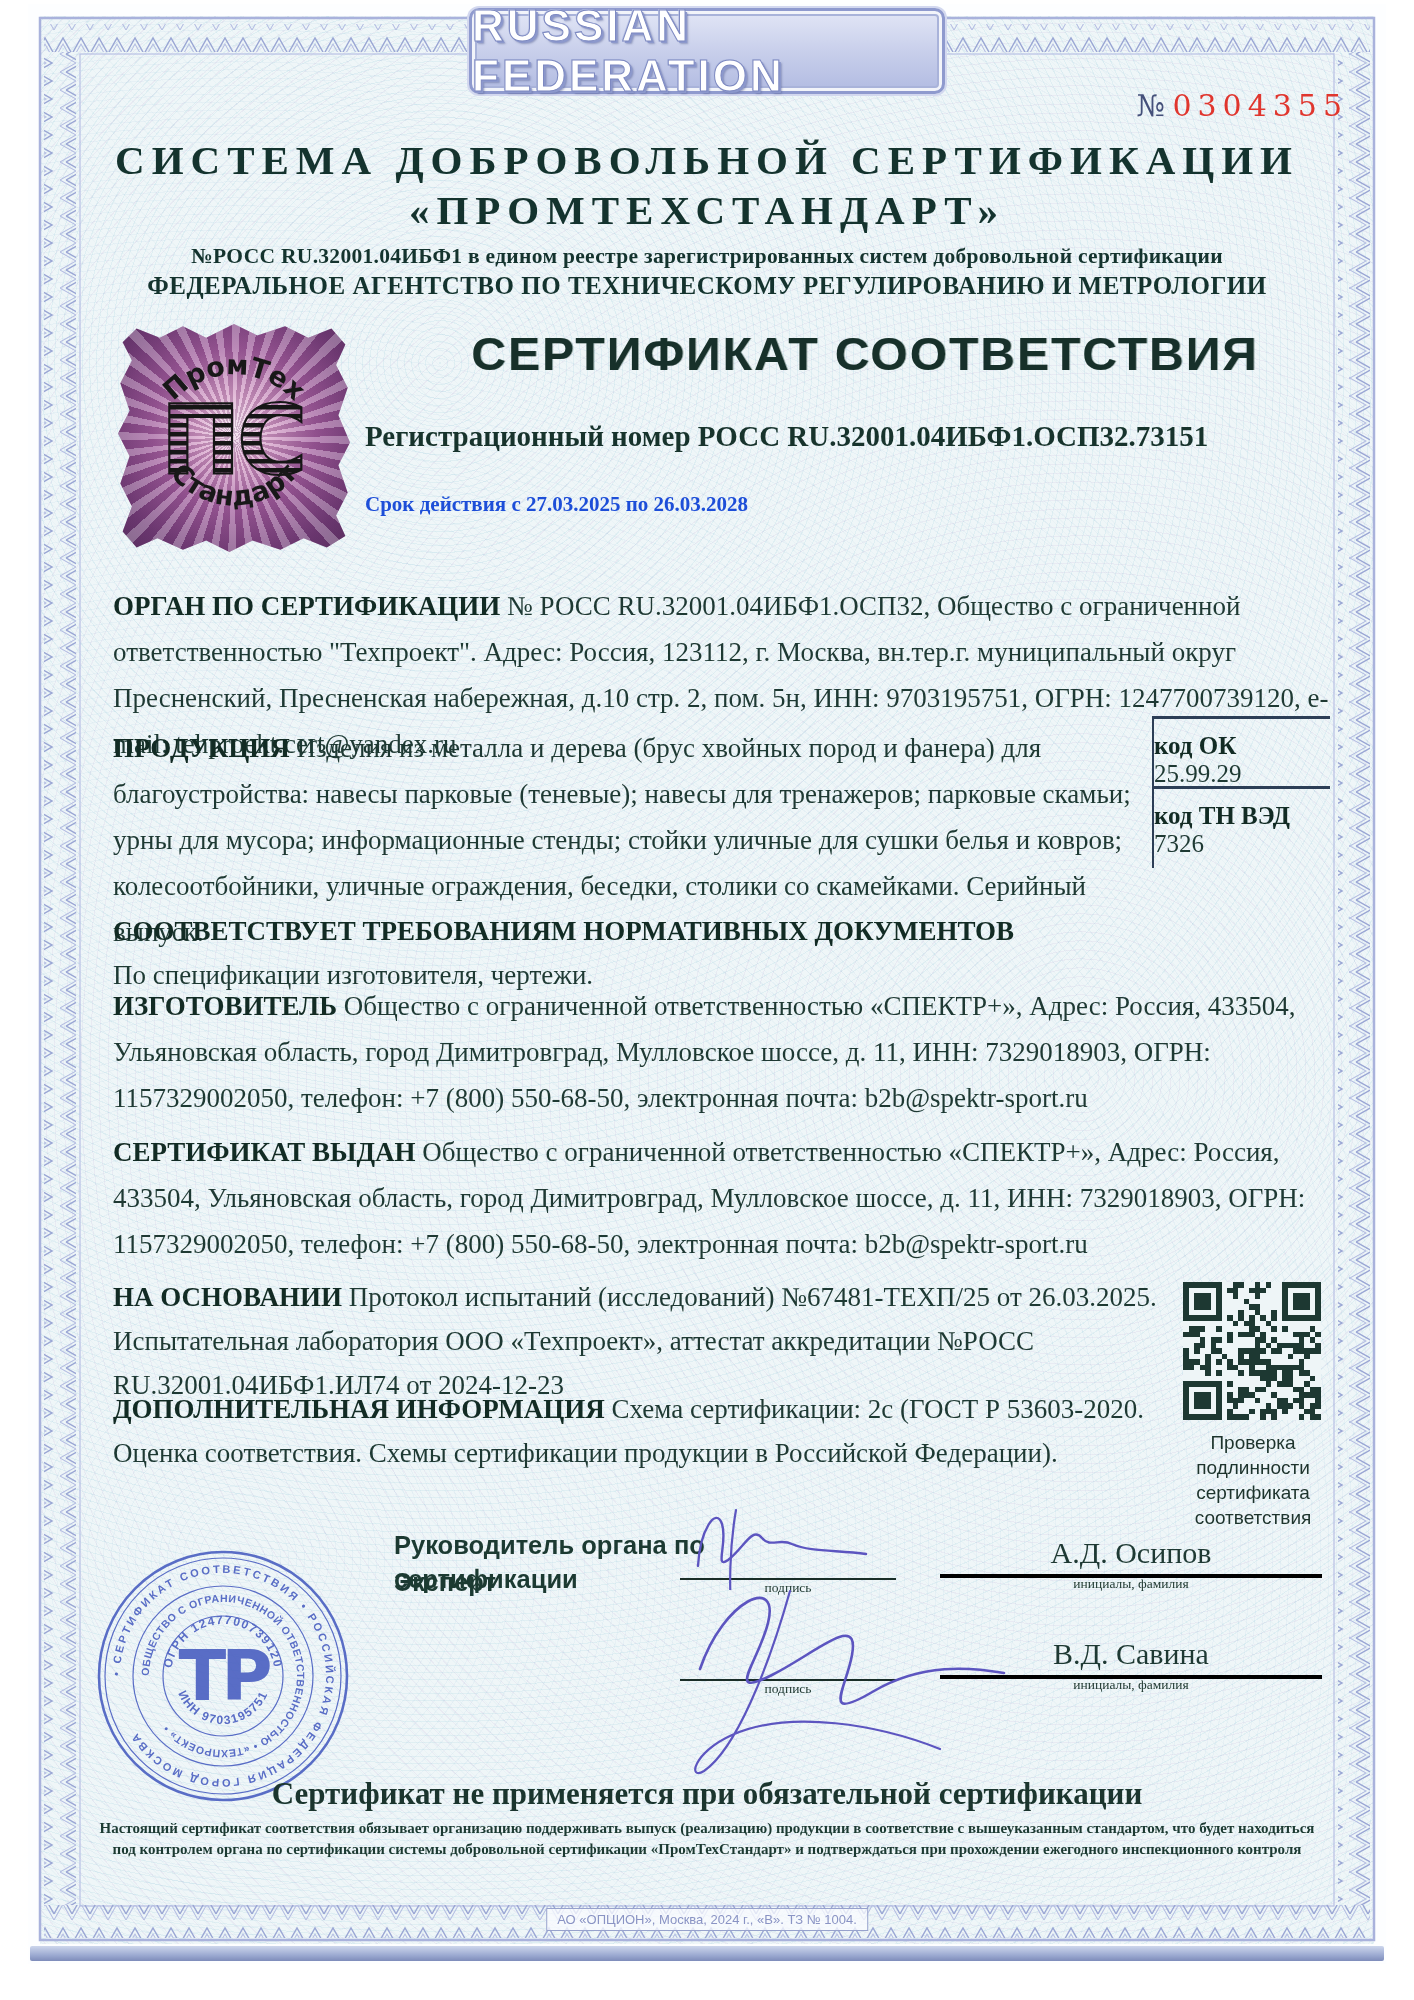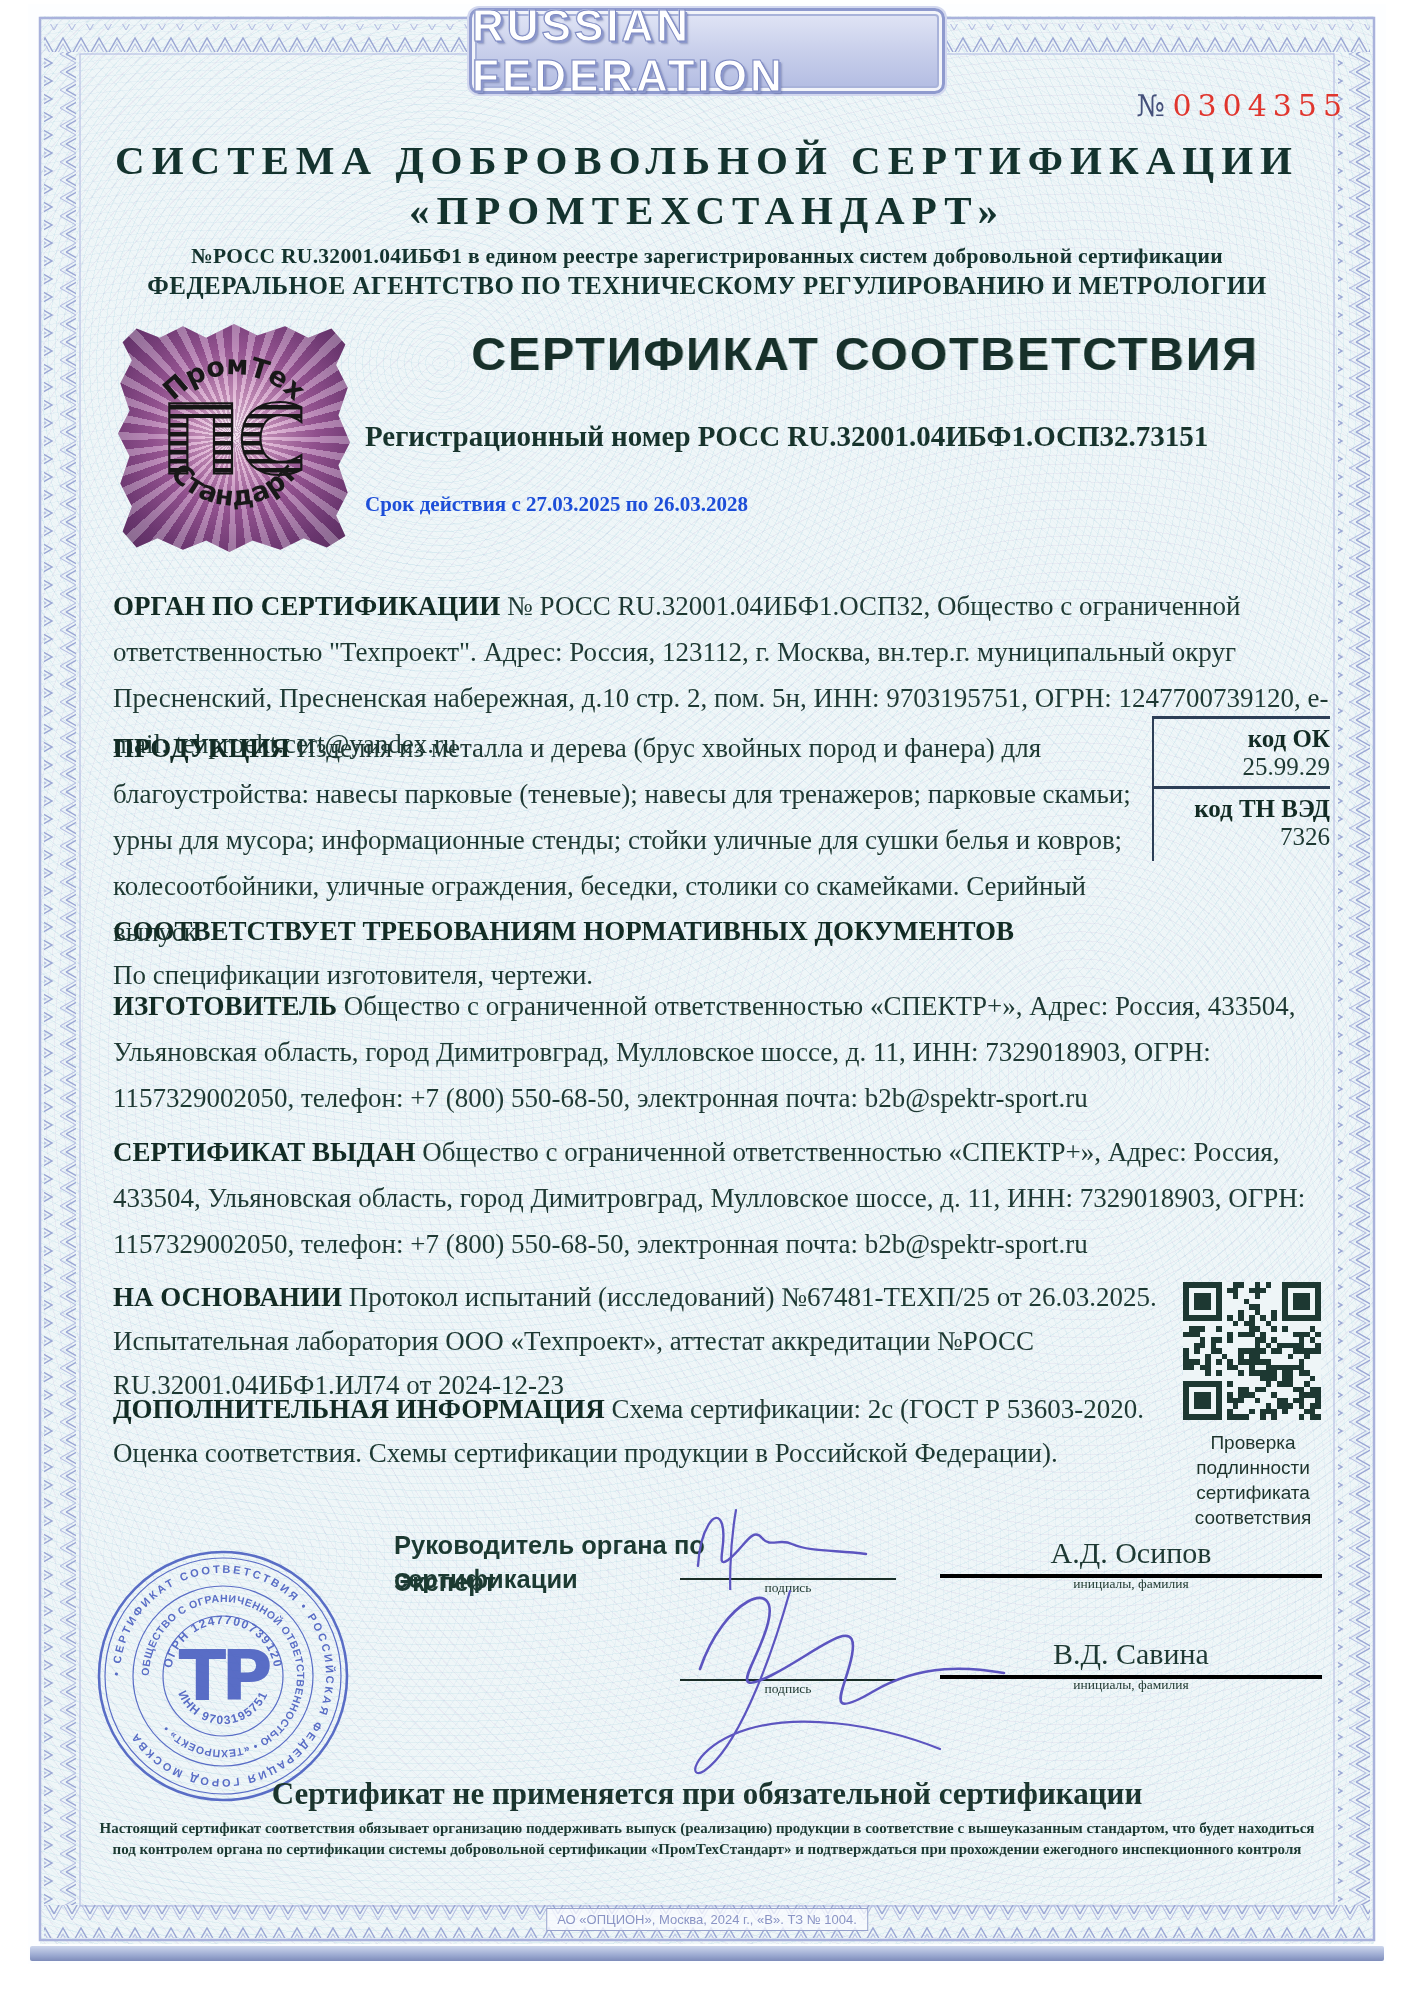--- a/index.html
+++ b/index.html
@@ -53,21 +53,21 @@
   .para b{color:#122b24;}
   .p-org{left:113px;top:556px;width:1222px;}
   .p-prod{left:113px;top:698px;width:1048px;}
   .p-conf{left:113px;top:882px;width:1222px;line-height:44px;}
   .p-manu{left:113px;top:956px;width:1222px;}
   .p-issued{left:113px;top:1102px;width:1222px;}
   .p-basis{left:113px;top:1248px;width:1052px;line-height:44px;}
   .p-add{left:113px;top:1360px;width:1052px;line-height:44px;}
   
   .codebox{left:1152px;width:176px;border-top:3px solid #2c3e56;border-left:2px solid #2c3e56;
-     text-align:right;padding-top:6px;}
+     text-align:left;padding-top:13px;}
   .codebox .lbl{font-weight:bold;font-size:25px;color:#122b24;}
   .codebox .val{font-size:25px;color:#1e3933;}
   .cb1{top:716px;height:62px;}
   .cb2{top:786px;height:66px;}
   
   .qrbox{left:1183px;top:1282px;}
   .qrcap{left:1160px;top:1430px;width:186px;text-align:center;
      font-family:"Liberation Sans", sans-serif;font-weight:normal;font-size:19px;line-height:25px;color:#1d332c;}
   
   .role{font-family:"Liberation Sans", sans-serif;font-weight:bold;font-size:25.5px;

